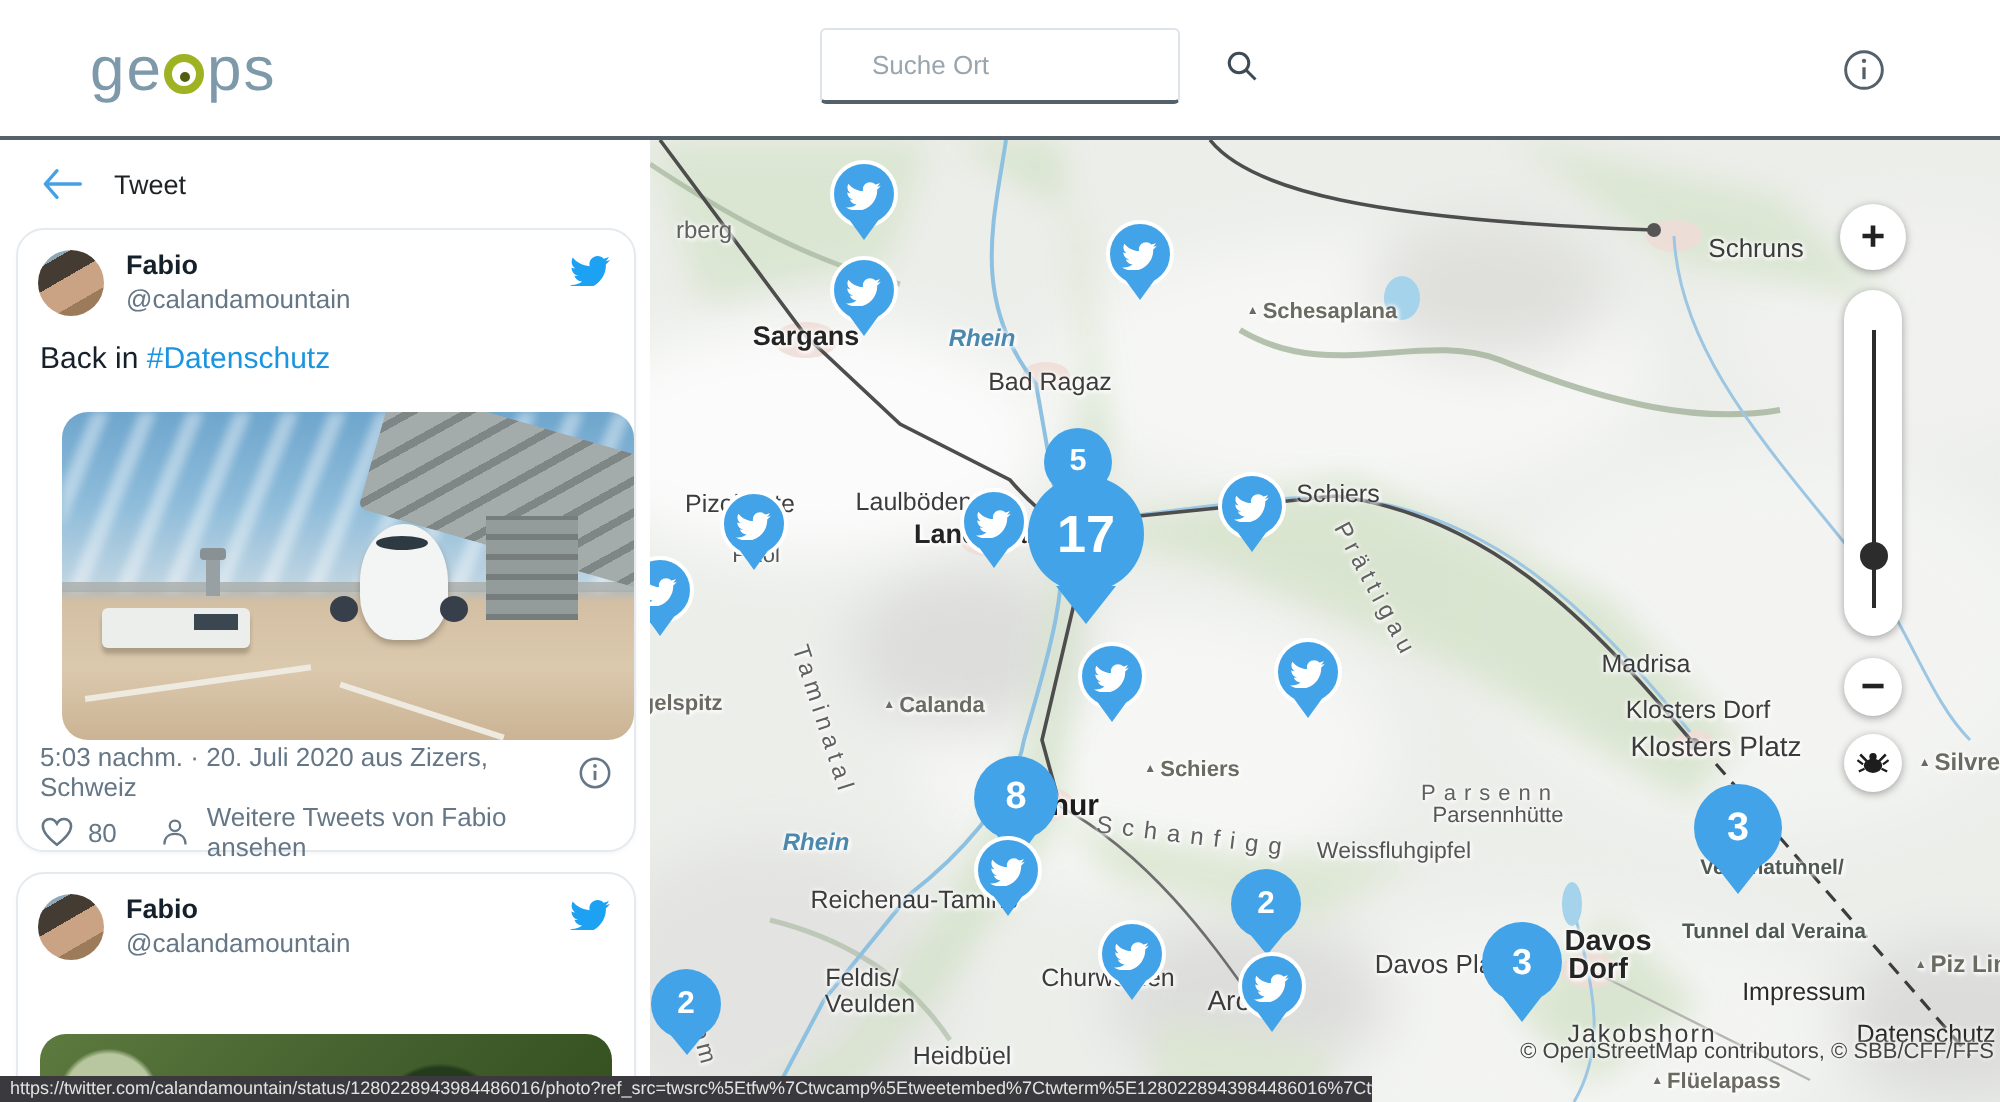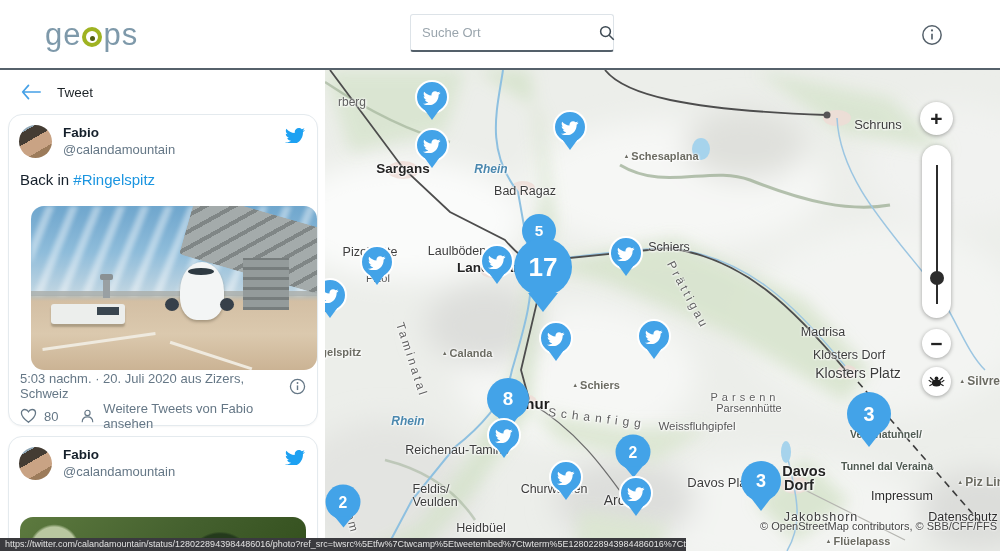--- a/index.html
+++ b/index.html
@@ -9,23 +9,23 @@
 
   
   .header { position:absolute; left:0; top:0; width:1000px; height:70px; background:#fff;
     border-bottom:2px solid #56616b; z-index:30; }
   .logo { position:absolute; left:45px; top:17px; display:flex; align-items:center;
     color:#7e99aa; font-size:31px; letter-spacing:1px; font-weight:normal; }
   .logo .ring { display:inline-block; width:20px; height:20px; border:4px solid #9fb322;
     border-radius:50%; margin:4px 1px 0 1px; position:relative; }
   .logo .ring::after { content:""; position:absolute; left:4px; top:5px; width:5px; height:5px;
     background:#515e12; border-radius:50%; }
-  .searchbox { position:absolute; left:410px; top:14px; width:204px; height:38px; background:#fff;
+  .searchbox { position:absolute; left:410px; top:14px; width:180px; height:38px; background:#fff;
     border:1px solid #dde3e8; border-bottom:2px solid #54606a; border-radius:3px;
-    display:flex; align-items:center; padding:0 8px 0 11px; }
+    display:flex; align-items:center; padding:0 8px 0 25px; }
   .searchbox input { flex:1; border:none; outline:none; font-size:13px; color:#333;
     font-family:"Liberation Sans",sans-serif; background:transparent; }
   .searchbox input::placeholder { color:#9aa5ad; }
   .iconbtn { background:none; border:none; cursor:pointer; display:flex; align-items:center; justify-content:center; }
   .infobtn { position:absolute; right:56px; top:23px; width:24px; height:24px; }
 
   
   .sidebar { position:absolute; left:0; top:70px; width:325px; height:481px; background:#fff;
     z-index:20; overflow:hidden; }
   .sb-head { height:44px; display:flex; align-items:center; padding-left:18px; background:#fff; }
@@ -167,21 +167,21 @@
   </div>
 
   <div class="card card1">
     <div class="avatar"></div>
     <div class="t-name">Fabio</div>
     <div class="t-handle">@calandamountain</div>
     <svg class="t-bird" viewBox="0 0 24 20">
       <path fill="#1da1f2" d="M23.954 4.569c-.885.389-1.83.654-2.825.775 1.014-.611 1.794-1.574 2.163-2.723-.951.555-2.005.959-3.127 1.184-.896-.959-2.173-1.559-3.591-1.559-2.717 0-4.92 2.203-4.92 4.917 0 .39.045.765.127 1.124C7.691 8.094 4.066 6.13 1.64 3.161c-.427.722-.666 1.561-.666 2.475 0 1.71.87 3.213 2.188 4.096-.807-.026-1.566-.248-2.228-.616v.061c0 2.385 1.693 4.374 3.946 4.827-.413.111-.849.171-1.296.171-.314 0-.615-.03-.916-.086.631 1.953 2.445 3.377 4.604 3.417-1.68 1.319-3.809 2.105-6.102 2.105-.39 0-.779-.023-1.17-.067 2.189 1.394 4.768 2.209 7.557 2.209 9.054 0 13.999-7.496 13.999-13.986 0-.209 0-.42-.015-.63.961-.689 1.8-1.56 2.46-2.548l-.047-.02z"></path>
     </svg>
     <div class="t-text">
-      <span>Back in </span><span class="tag">#Ringelspitz</span>
+      <span>Back in </span><span class="tag">#Datenschutz</span>
     </div>
     <div class="t-photo photo-air">
       <div class="clouds"></div>
       <div class="horizon"></div>
       <div class="tower"></div>
       <div class="bridge"></div>
       <div class="bridge2"></div>
       <div class="fuselage"></div>
       <div class="cockpit"></div>
       <div class="engine-l"></div>
@@ -283,21 +283,21 @@
     <path d="M205,192 L343,178 C420,188 470,240 522,302" fill="none" stroke="#4d4d4d" stroke-width="1.8"></path>
     <path d="M533,312 L660,458" fill="none" stroke="#3c3c3c" stroke-width="1.6" stroke-dasharray="7,5"></path>
     <path d="M205,333 C250,358 280,400 300,428" fill="none" stroke="#6d6d6d" stroke-width="1.3"></path>
     <path d="M280,0 C300,25 360,40 502,45" fill="none" stroke="#4d4d4d" stroke-width="1.8"></path>
     <circle cx="502" cy="45" r="3.5" fill="#555"></circle>
     <circle cx="522" cy="302" r="3" fill="#777"></circle>
     <path d="M470,415 C500,430 540,450 580,470" fill="none" stroke="#b5b5b0" stroke-width="1.2"></path>
   </svg>
 
   <div>
-      <div class="lbl region" style="left: 27px; top: 32px; transform: translate(-50%, -50%);">rberg</div>
+      <div class="lbl region" style="left: 27px; top: 45px; transform: translate(-50%, -50%);">rberg</div>
       <div class="lbl bold" style="left: 78px; top: 98px; font-size: 13.5px; transform: translate(-50%, -50%);">Sargans</div>
       <div class="lbl river" style="left: 166px; top: 99px; transform: translate(-50%, -50%);">Rhein</div>
       <div class="lbl" style="left: 200px; top: 121px; transform: translate(-50%, -50%);">Bad Ragaz</div>
       <div class="lbl peak" style="left: 336px; top: 86px; transform: translate(-50%, -50%);">Schesaplana</div>
       <div class="lbl" style="left: 553px; top: 54px; font-size: 13px; transform: translate(-50%, -50%);">Schruns</div>
       <div class="lbl" style="left: 45px; top: 182px; transform: translate(-50%, -50%);">Pizolhütte</div>
       <div class="lbl small" style="left: 53px; top: 208px; transform: translate(-50%, -50%);">Pizol</div>
       <div class="lbl" style="left: 132px; top: 181px; transform: translate(-50%, -50%);">Laulböden</div>
       <div class="lbl bold" style="left: 165px; top: 197px; font-size: 13.5px; transform: translate(-50%, -50%);">Landquart</div>
       <div class="lbl" style="left: 344px; top: 177px; transform: translate(-50%, -50%);">Schiers</div>

